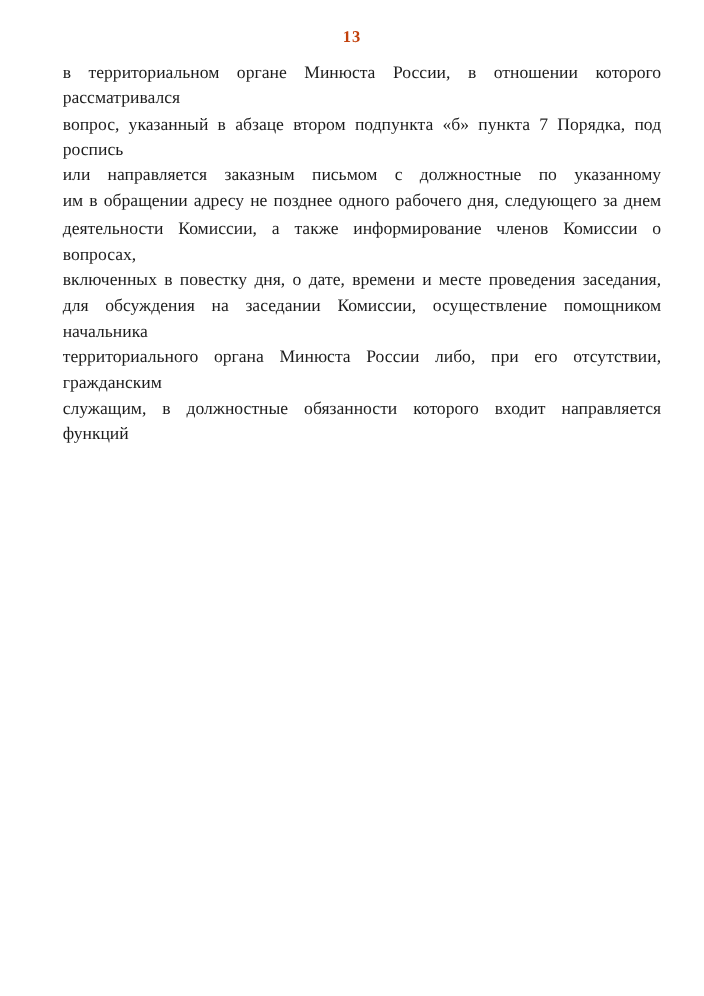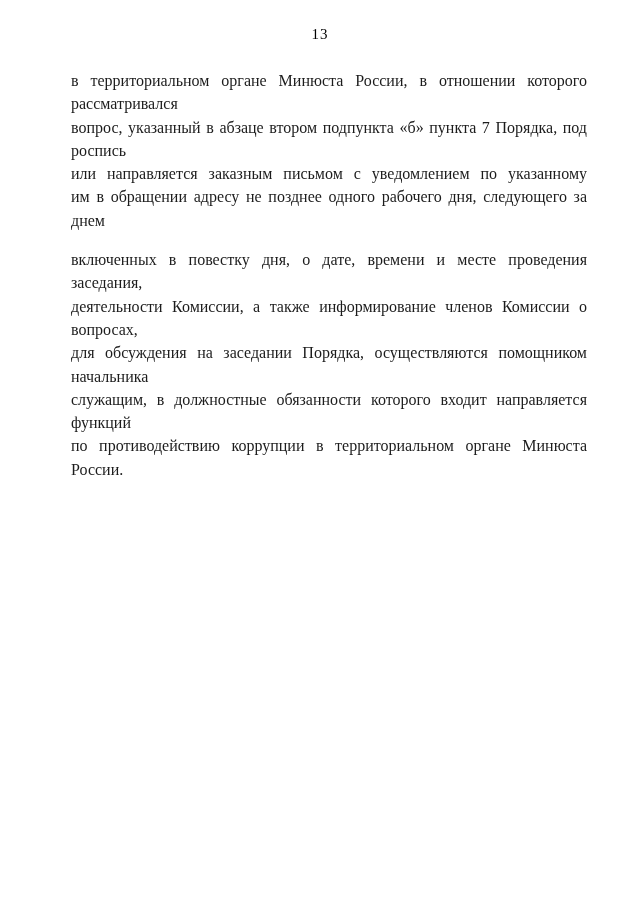--- a/index.html
+++ b/index.html
@@ -15,34 +15,35 @@
     font-family: "Liberation Serif", "DejaVu Serif", serif;
   }
   .page-number {
     position: absolute;
     top: 26px;
     left: 0;
     width: 640px;
     text-align: center;
     font-size: 15px;
     letter-spacing: 1px;
-    color: #000000;
+    color: #c2410c;
+    font-weight: bold;
   }
   .content {
     position: absolute;
     top: 53px;
     left: 55px;
     width: 548px;
     font-size: 16px;
     line-height: 23.3px;
     color: #1c1c1c;
     -webkit-font-smoothing: antialiased;
   }
   .paragraph {
-    margin: 16px;
+    margin: 2px;
   }
   .text-line {
     text-align: justify;
     text-align-last: justify;
     word-spacing: 0.5px;
   }
   .text-line.last {
     text-align-last: left;
   }
   .text-line.indent {
@@ -51,23 +52,23 @@
 </style>
 </head>
 <body>
 
 <div class="page-number">13</div>
 
 <div class="content">
     <div class="paragraph">
       <div class="text-line">в территориальном органе Минюста России, в отношении которого рассматривался</div>
       <div class="text-line">вопрос, указанный в абзаце втором подпункта «б» пункта 7 Порядка, под роспись</div>
-      <div class="text-line">или направляется заказным письмом с уведомлением по указанному</div>
+      <div class="text-line">или направляется заказным письмом с должностные по указанному</div>
       <div class="text-line">им в обращении адресу не позднее одного рабочего дня, следующего за днем</div>
     </div>
     <div class="paragraph">
+      <div class="text-line">деятельности Комиссии, а также информирование членов Комиссии о вопросах,</div>
       <div class="text-line">включенных в повестку дня, о дате, времени и месте проведения заседания,</div>
-      <div class="text-line">деятельности Комиссии, а также информирование членов Комиссии о вопросах,</div>
-      <div class="text-line">для обсуждения на заседании Порядка, осуществляются помощником начальника</div>
+      <div class="text-line">для обсуждения на заседании Комиссии, осуществление помощником начальника</div>
+      <div class="text-line">территориального органа Минюста России либо, при его отсутствии, гражданским</div>
       <div class="text-line">служащим, в должностные обязанности которого входит направляется функций</div>
-      <div class="text-line last">по противодействию коррупции в территориальном органе Минюста России.</div>
     </div>
   </div>
 
 </body></html>

